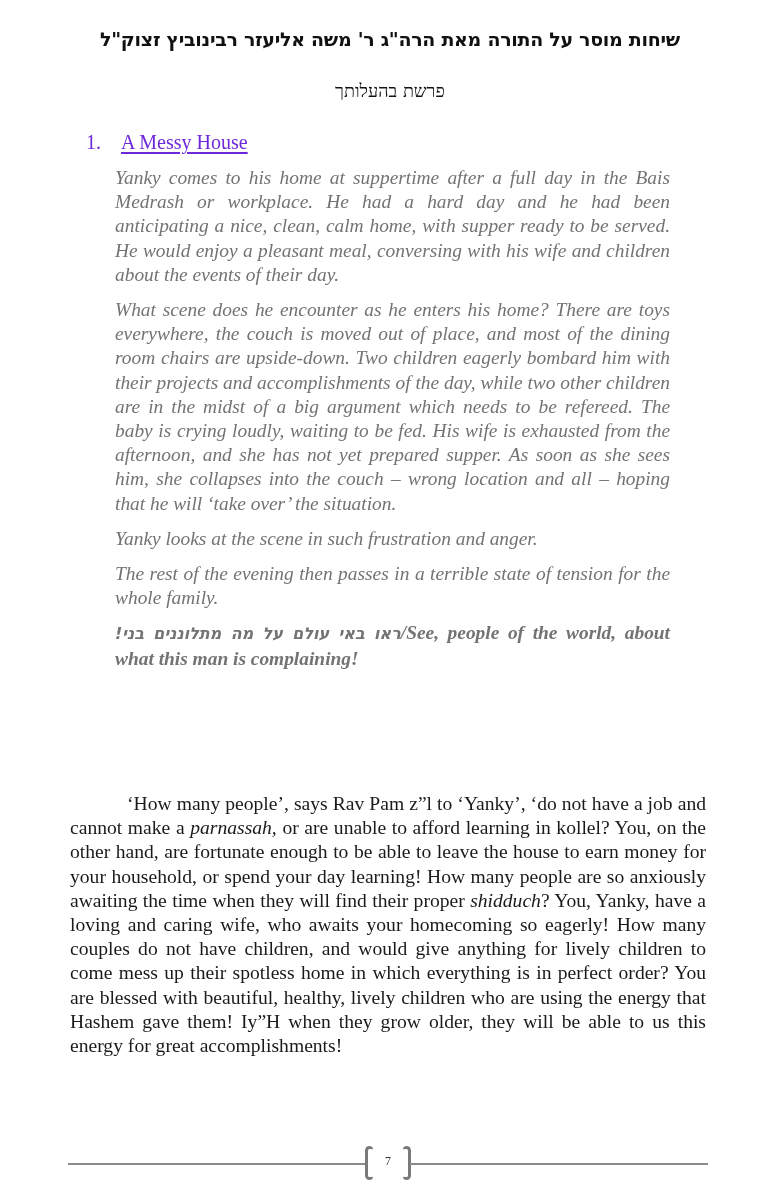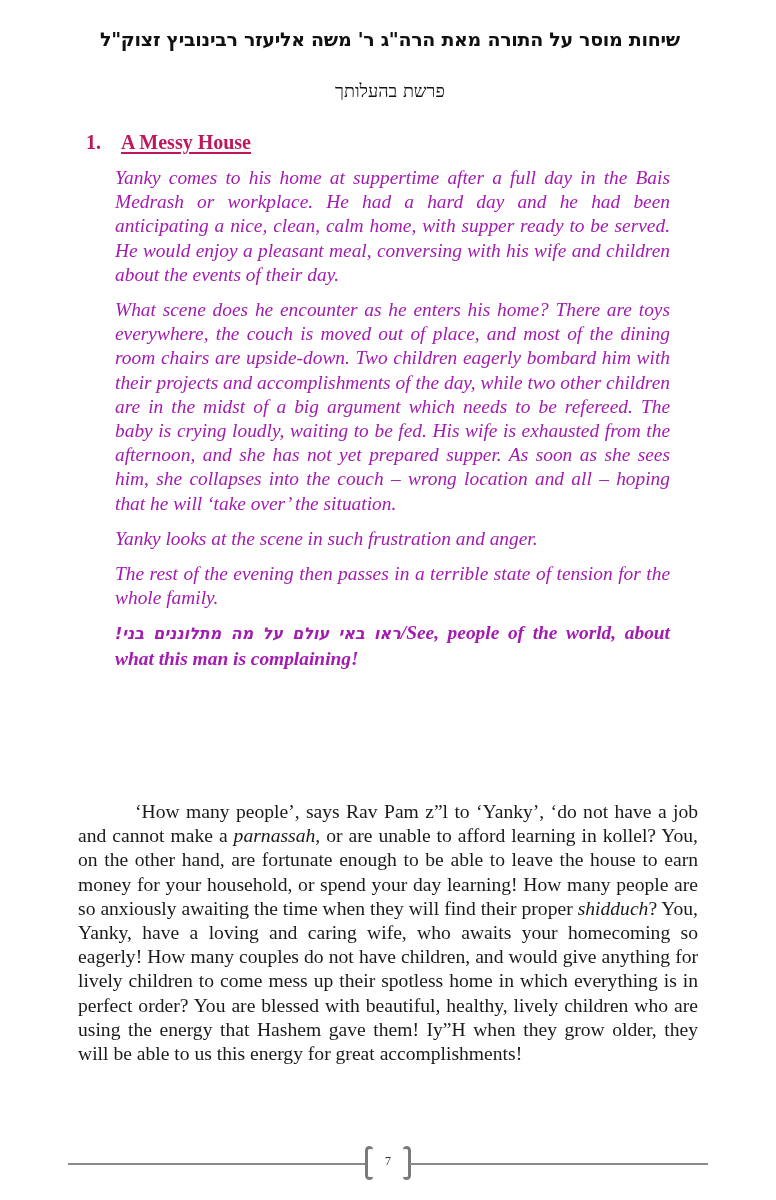--- a/index.html
+++ b/index.html
@@ -42,43 +42,43 @@
       direction: rtl;
       font-family: "DejaVu Serif", serif;
       font-size: 18px;
       color: #111;
     }
     .section-heading {
       position: absolute;
       top: 131px;
       left: 86px;
       font-family: "Liberation Serif", serif;
-      font-weight: bold;
+      font-weight: normal;
       font-size: 20px;
-      color: #be185d;
+      color: #6d28d9;
     }
     .section-heading .num {
       display: inline-block;
       width: 35px;
     }
     .section-heading .title {
       text-decoration: underline;
       text-underline-offset: 3px;
     }
     .story {
       position: absolute;
       top: 166px;
       left: 115px;
       width: 555px;
       font-family: "Liberation Serif", serif;
       font-style: italic;
       font-size: 19.4px;
       line-height: 24.2px;
       text-align: justify;
-      color: #a21caf;
+      color: #737373;
     }
     .story p {
       margin: 0 0 11px 0;
     }
     .exclaim {
       font-weight: bold;
       margin-top: 0;
     }
     .exclaim .heb {
       font-family: "DejaVu Sans", sans-serif;
@@ -90,21 +90,21 @@
       top: 792px;
       left: 70px;
       width: 636px;
       font-family: "Liberation Serif", serif;
       font-size: 19.6px;
       line-height: 24.2px;
       text-align: justify;
       color: #1a1a1a;
     }
     .body-text p {
-      margin: 8px;
+      margin: 0;
       text-indent: 57px;
     }
     .body-text em {
       font-style: italic;
     }
     .footer {
       position: absolute;
       top: 1146px;
       left: 68px;
       width: 640px;

